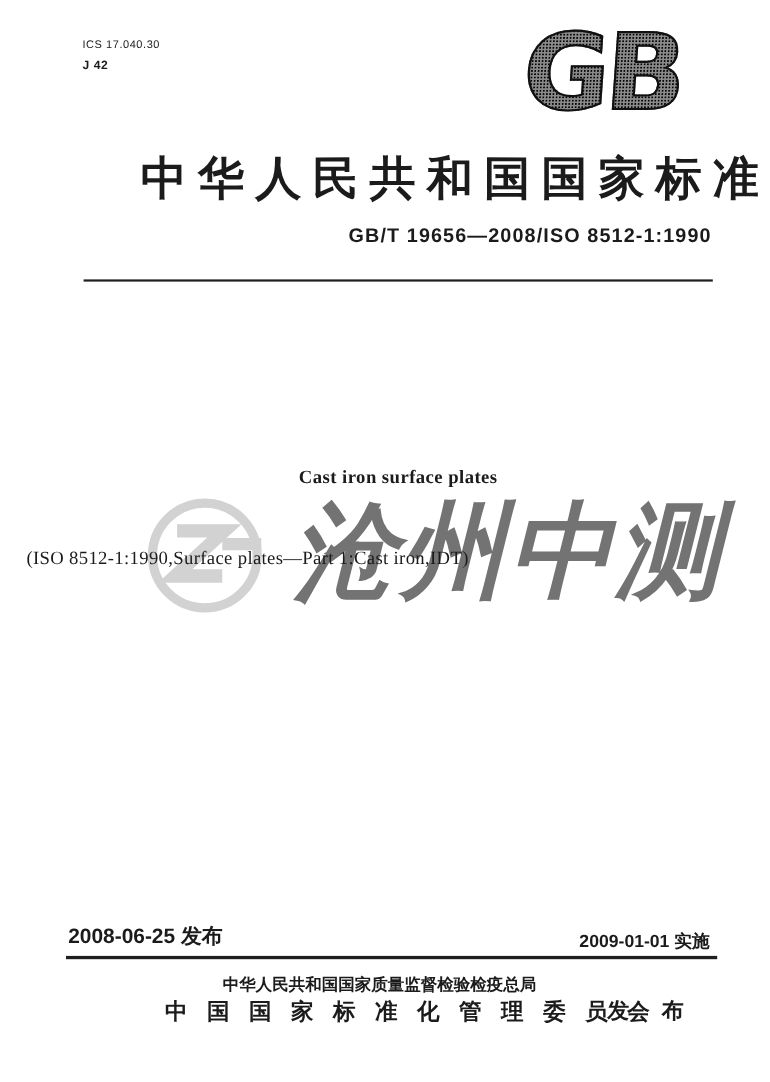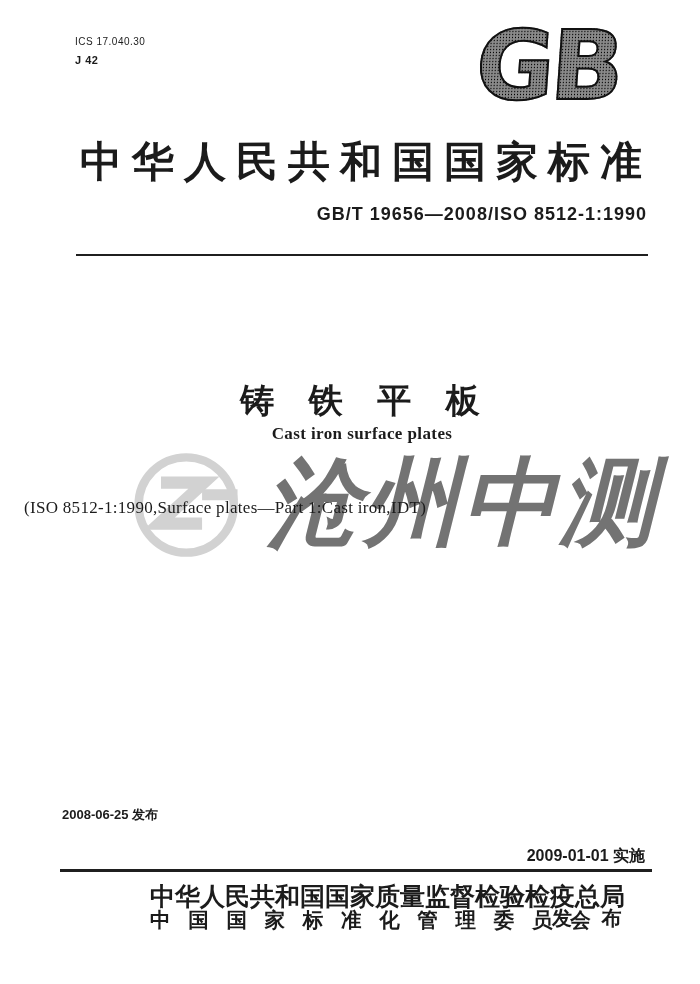--- a/index.html
+++ b/index.html
@@ -37,21 +37,21 @@
       background-size:3px 3px;
       -webkit-background-clip:text;
       background-clip:text;
       -webkit-text-stroke:2px #111;
     }
   }
 
   
   .std-title{
     left:0;right:0;top:134px;
-    text-align:center;
+    text-align:right;
     padding-left:32px;
     font-family:"Liberation Serif",serif;
     font-weight:bold;
     font-size:42px;
     letter-spacing:10px;
     white-space:nowrap;
   }
 
   .std-number{
     right:53px;top:204px;
@@ -100,32 +100,32 @@
     left:0;right:0;top:498px;
     text-align:left;
     padding-left:24px;
     font-family:"Liberation Serif",serif;
     font-size:17px;
     letter-spacing:.3px;
     white-space:nowrap;
   }
 
   
-  .date-issue{left:62px;top:806px;font-size:13px;font-weight:bold;white-space:nowrap;}
+  .date-issue{left:62px;top:838px;font-size:19px;font-weight:bold;white-space:nowrap;}
   .date-impl{right:55px;top:846px;font-size:16px;font-weight:bold;white-space:nowrap;}
   .rule-bottom{left:60px;right:48px;top:869px;height:3px;background:#1f1f1f;}
 
   
   .publisher{
     left:150px;top:884px;width:390px;
     text-align:center;
     font-weight:bold;
     white-space:nowrap;
   }
-  .publisher .l1{font-size:25px;line-height:24px;letter-spacing:0;}
+  .publisher .l1{font-size:15px;line-height:24px;letter-spacing:0;}
   .publisher .l2{font-size:20.5px;line-height:24px;word-spacing:12px;}
   .publish-label{
     left:552px;top:905px;
     font-size:20px;font-weight:bold;letter-spacing:12px;white-space:nowrap;
   }
 </style>
 </head>
 <body>
 
 <div class="page">
@@ -143,21 +143,20 @@
   <div class="abs fg cls">J 42</div>
 
   <div class="abs fg gb-logo">GB</div>
 
   <div class="abs fg std-title">中华人民共和国国家标准</div>
 
   <div class="abs fg std-number">GB/T 19656—2008/ISO 8512-1:1990</div>
 
   <div class="abs fg rule-top"></div>
 
-  <div class="abs fg doc-title">铸 铁 平 板</div>
   <div class="abs fg doc-title-en">Cast iron surface plates</div>
   <div class="abs fg iso-ref">(ISO 8512-1:1990,Surface plates—Part 1:Cast iron,IDT)</div>
 
   <div class="abs fg date-issue">2008-06-25 发布</div>
   <div class="abs fg date-impl">2009-01-01 实施</div>
 
   <div class="abs fg rule-bottom"></div>
 
   <div class="abs fg publisher">
     <div class="l1">中华人民共和国国家质量监督检验检疫总局</div>

